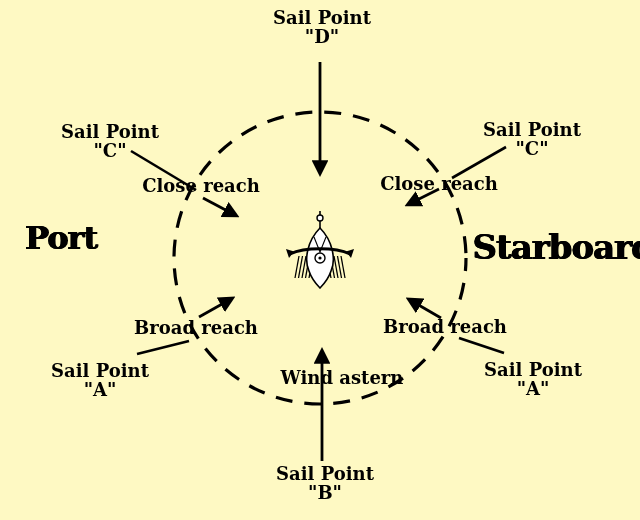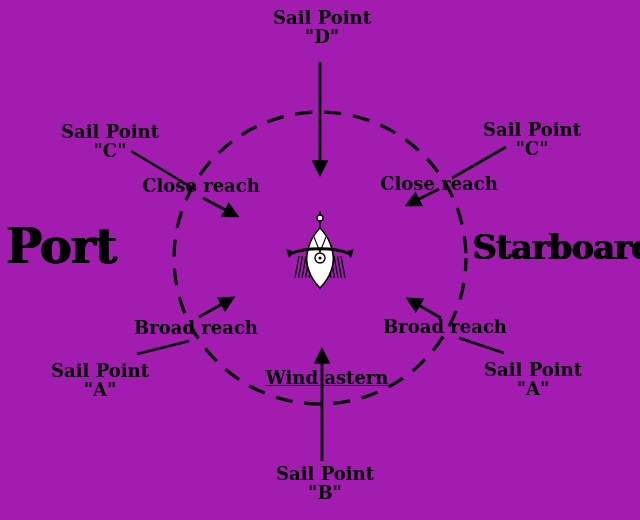--- a/index.html
+++ b/index.html
@@ -1,20 +1,20 @@
 <!DOCTYPE html>
 <html><head>
 <meta charset="utf-8">
 <style>
   html, body { margin: 0; padding: 0; background: #ffffff; }
   #stage {
     position: relative;
     width: 640px;
     height: 520px;
-    background: #a21caf;
+    background: #fef9c3;
     font-family: "DejaVu Serif", "Liberation Serif", serif;
     color: #000000;
     overflow: hidden;
   }
   #diagram-svg { position: absolute; left: 0; top: 0; }
   .label {
     position: absolute;
     transform: translateX(-50%);
     text-align: center;
     white-space: nowrap;
@@ -23,34 +23,34 @@
     line-height: 19px;
     color: #000;
   }
   .two-line .line2 { display: block; }
   .gothic {
     font-family: "DejaVu Serif", "Liberation Serif", serif;
     font-weight: bold;
     letter-spacing: -1px;
     text-shadow: 0.8px 0 0 #000, -0.4px 0 0 #000;
   }
-  #port-label      { left:  61px; top: 224px; font-size: 48px; line-height: 44px; }
+  #port-label      { left:  61px; top: 216px; font-size: 32px; line-height: 44px; }
   #starboard-label { left: 563px; top: 228px; font-size: 34px; line-height: 38px; }
 
   #sail-point-d      { left: 322px; top:   8px; }
   #head-to-wind      { left: 321px; top: 126px; }
   #sail-point-c-left { left: 110px; top: 122px; }
   #close-reach-left  { left: 201px; top: 176px; }
   #sail-point-c-right{ left: 532px; top: 120px; }
   #close-reach-right { left: 439px; top: 174px; }
   #broad-reach-left  { left: 196px; top: 318px; }
   #broad-reach-right { left: 445px; top: 317px; }
   #sail-point-a-left { left: 100px; top: 361px; }
   #sail-point-a-right{ left: 533px; top: 360px; }
-  #wind-astern       { left: 327px; top: 368px; text-decoration: underline; }
+  #wind-astern       { left: 342px; top: 368px; }
   #sail-point-b      { left: 325px; top: 464px; }
 </style>
 </head>
 <body>
 
 <div id="stage">
 
   <svg id="diagram-svg" width="640" height="520" viewBox="0 0 640 520">
     <defs>
       <marker id="ah" viewBox="0 0 10 10" refX="7" refY="5" markerWidth="6" markerHeight="6" orient="auto">

